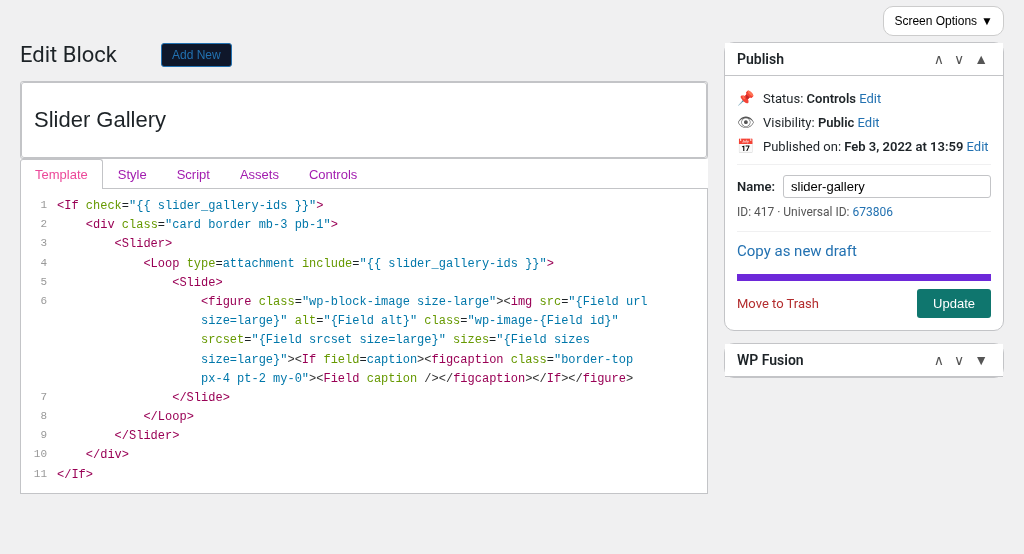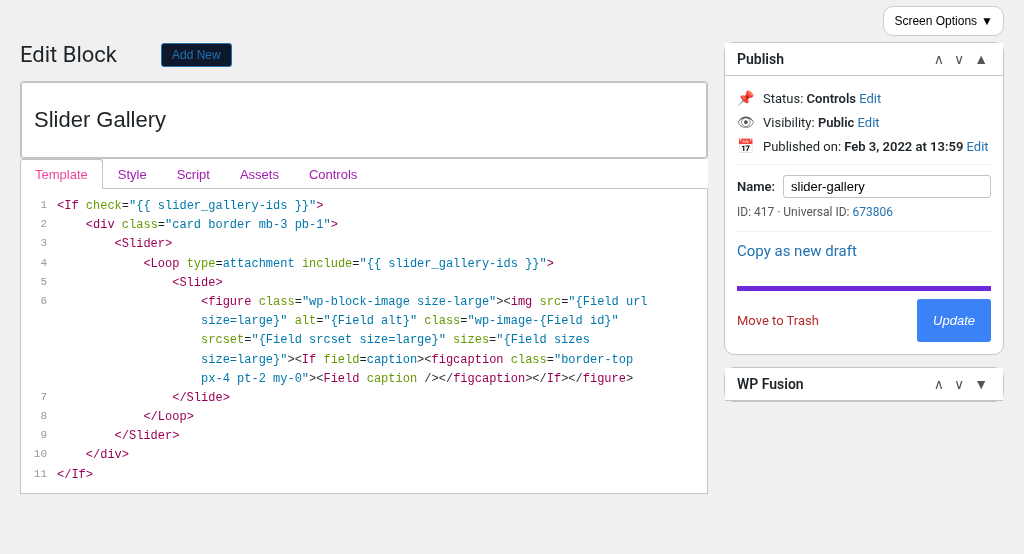--- a/index.html
+++ b/index.html
@@ -217,39 +217,38 @@
       color: #2271b1;
       text-decoration: none;
       font-size: 15px;
       padding: 4px 0 2px 0;
     }
     .publish-actions {
       display: flex;
       align-items: center;
       justify-content: space-between;
       padding: 8px 0 2px 0;
-      border-top: 5px solid #6d28d9;
-      margin-top: 24px;
+      border-top: 7px solid #6d28d9;
+      margin-top: 12px;
     }
     .trash-link {
       color: #b32d2e;
       text-decoration: none;
       font-size: 13px;
       cursor: pointer;
     }
     .update-btn {
-      background: #3b82f6;
+      background: #0f766e;
       color: #fff;
       border: none;
       border-radius: 3px;
-      padding: 14px 16px;
+      padding: 7px 16px;
       font-size: 13px;
       cursor: pointer;
       font-weight: 500;
-      font-style: italic;
     }
 
     .title-input-wrap {
       background: #fff;
       border: 1px solid #c3c4c7;
       border-radius: 3px;
       margin-bottom: 0;
       padding: 0;
     }
   </style>

